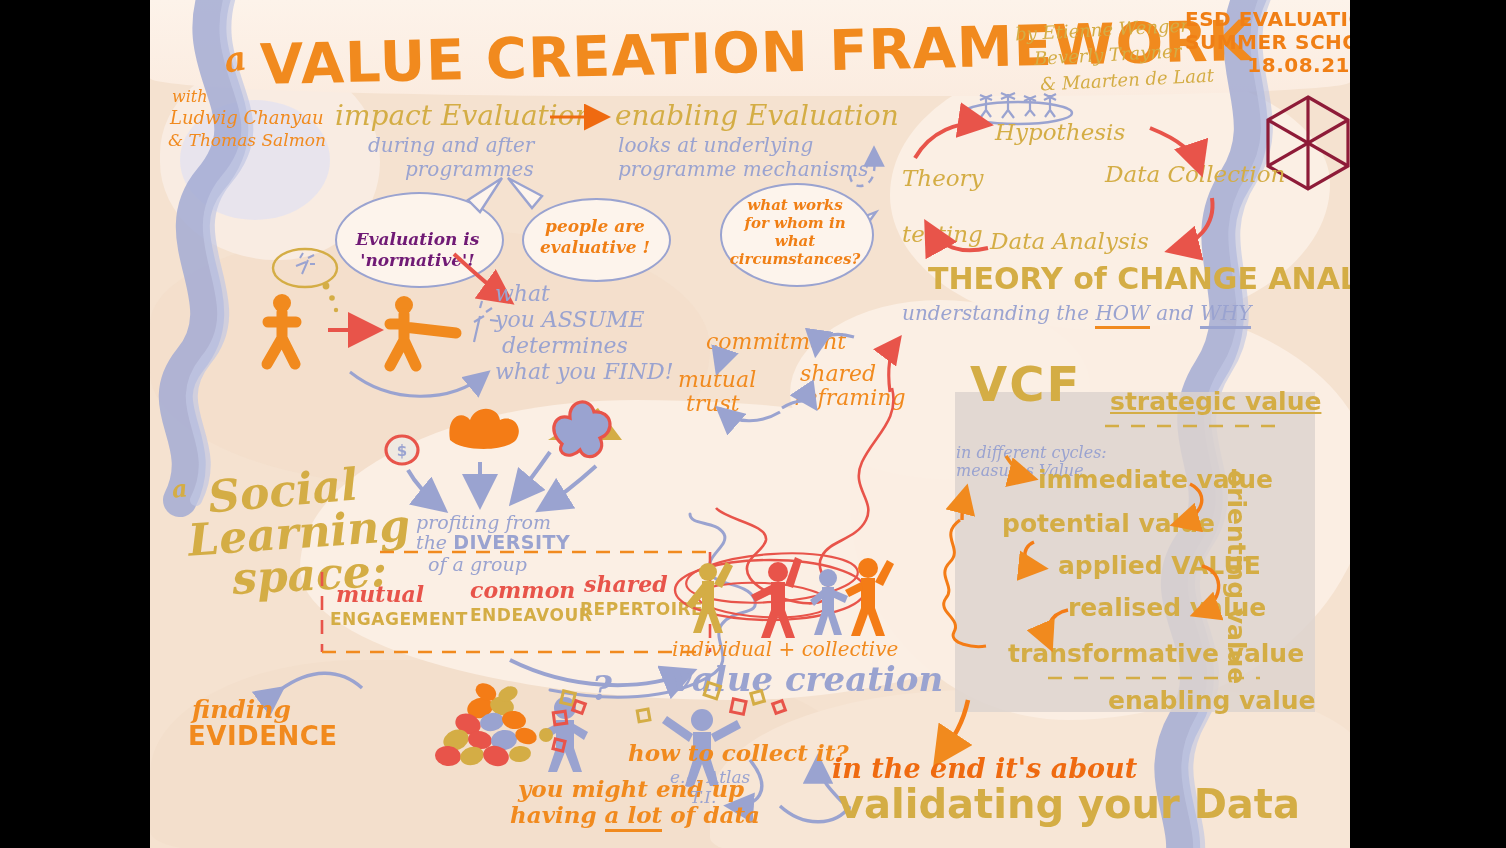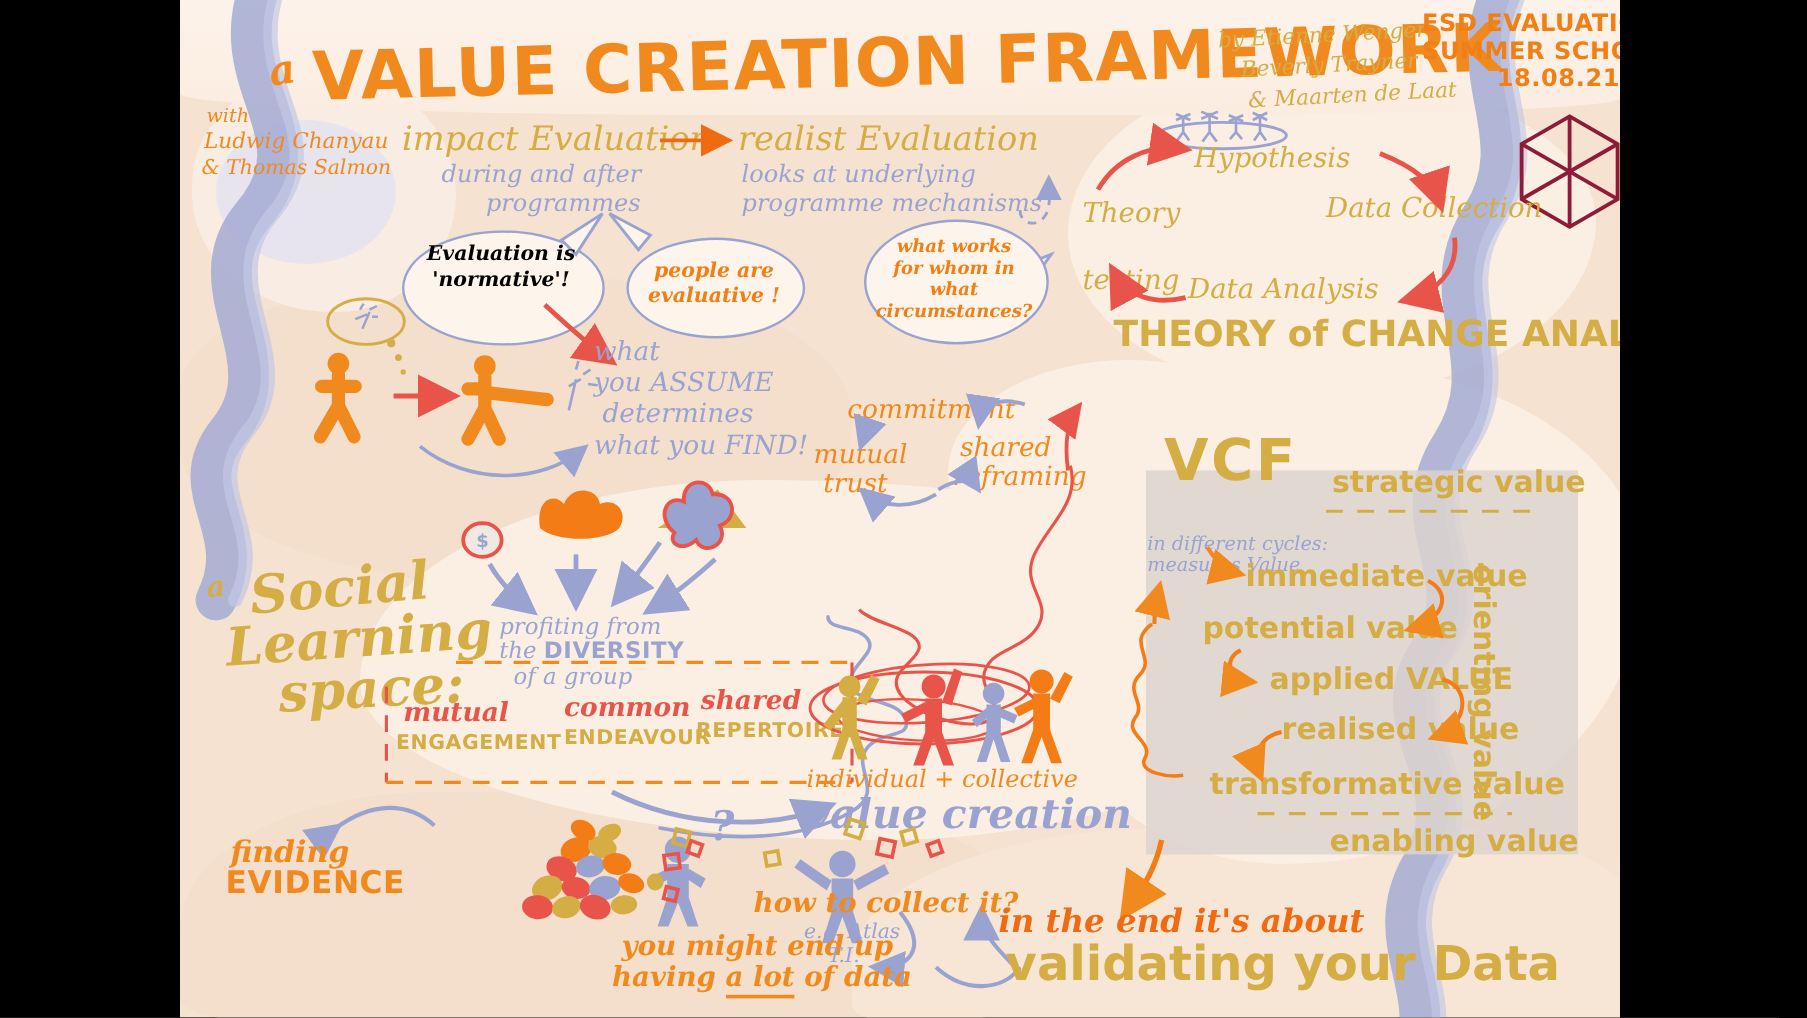--- a/index.html
+++ b/index.html
@@ -113,21 +113,21 @@
         <line x1="1158" y1="97" x2="1158" y2="189"></line>
         <line x1="1118" y1="120" x2="1198" y2="166"></line>
         <line x1="1198" y1="120" x2="1118" y2="166"></line>
       </g>
     </svg>
 
     <div class="t hand g" style="left:185px;top:100px;font-size:28px;">impact Evaluation</div>
     <div class="t hand b" style="left:218px;top:134px;font-size:20px;">during and after</div>
     <div class="t hand b" style="left:255px;top:158px;font-size:20px;">programmes</div>
 
-    <div class="t hand g" style="left:465px;top:100px;font-size:28px;">realist Evaluation</div>
+    <div class="t hand g" style="left:465px;top:100px;font-size:28px;">enabling Evaluation</div>
     <div class="t hand b" style="left:468px;top:134px;font-size:20px;">looks at underlying</div>
     <div class="t hand b" style="left:468px;top:158px;font-size:20px;">programme mechanisms</div>
 
     <svg width="1200" height="848">
       <defs>
         <marker id="ao" markerWidth="9" markerHeight="9" refX="7" refY="4.5" orient="auto">
           <path d="M0,0 L9,4.5 L0,9 z" fill="#ef6a10"></path>
           </marker>
         <marker id="ar" markerWidth="9" markerHeight="9" refX="7" refY="4.5" orient="auto">
           <path d="M0,0 L9,4.5 L0,9 z" fill="#e8544a"></path>
@@ -150,21 +150,21 @@
       </g>
       <path d="M700,175 C 700,188 716,190 722,178 C 726,168 724,162 724,150" fill="none" stroke="#9aa3d0" stroke-width="2.4" stroke-dasharray="7 6" marker-end="url(#ab)"></path>
     </svg>
 
     <div class="bubble" style="left:185px;top:192px;width:165px;height:92px;"></div>
     <svg width="1200" height="848">
       <path d="M318,200 L352,178 L330,212 z" fill="#fdf4ec" stroke="#9aa3d0" stroke-width="2.4"></path>
       <path d="M392,196 L358,178 L382,208 z" fill="#fdf4ec" stroke="#9aa3d0" stroke-width="2.4"></path>
       <path d="M700,222 L726,212 L706,240 z" fill="#fdf4ec" stroke="#9aa3d0" stroke-width="2.4"></path>
     </svg>
-    <div class="bub-txt" style="left:190px;top:202px;width:155px;color:#000000;">Evaluation is
+    <div class="bub-txt" style="left:190px;top:229px;width:155px;color:#701a75;">Evaluation is
 'normative'!</div>
 
     <div class="bubble" style="left:372px;top:198px;width:145px;height:80px;"></div>
     <div class="bub-txt" style="left:375px;top:216px;width:140px;">people are
 evaluative !</div>
 
     <div class="bubble" style="left:570px;top:183px;width:150px;height:100px;"></div>
     <div class="bub-txt" style="left:572px;top:196px;width:146px;font-size:15px;line-height:1.2;">what works
 for whom in
 what
@@ -207,20 +207,21 @@
     <div class="t hand g" style="left:752px;top:190px;font-size:23px;margin-top:32px;">testing</div>
 
     <svg width="1200" height="848">
       <path d="M765,158 C 780,132 808,120 836,124" fill="none" stroke="#e8544a" stroke-width="4" marker-end="url(#ar)"></path>
       <path d="M1000,128 C 1030,140 1044,152 1050,170" fill="none" stroke="#e8544a" stroke-width="4" marker-end="url(#ar)"></path>
       <path d="M1062,198 C 1066,226 1046,244 1022,250" fill="none" stroke="#e8544a" stroke-width="4" marker-end="url(#ar)"></path>
       <path d="M838,248 C 812,254 790,248 778,226" fill="none" stroke="#e8544a" stroke-width="4" marker-end="url(#ar)"></path>
     </svg>
 
     <div class="t marker g" style="left:778px;top:262px;font-size:30px;letter-spacing:0;">THEORY of CHANGE ANALYSIS</div>
+    <div class="t hand b" style="left:752px;top:302px;font-size:20px;"><span>understanding the </span><u class="uo">HOW</u><span> and </span><u class="ub">WHY</u></div>
 
     <div class="t hand o" style="left:556px;top:330px;font-size:22px;">commitment</div>
     <div class="t hand o" style="left:528px;top:368px;font-size:22px;">mutual</div>
     <div class="t hand o" style="left:536px;top:392px;font-size:22px;">trust</div>
     <div class="t hand o" style="left:650px;top:362px;font-size:22px;">shared</div>
     <div class="t hand o" style="left:644px;top:386px;font-size:22px;">reframing</div>
 
     <svg width="1200" height="848">
       <path d="M578,352 C 572,360 570,364 568,370" stroke="#9aa3d0" stroke-width="3.2" fill="none" marker-end="url(#ab)"></path>
       <path d="M704,337 C 680,330 668,338 666,352" stroke="#9aa3d0" stroke-width="3.2" fill="none" marker-end="url(#ab)"></path>
@@ -313,21 +314,21 @@
       <path d="M360,660 C 420,690 490,692 540,672" fill="none" stroke="#9aa3d0" stroke-width="4" marker-end="url(#ab)"></path>
     </svg>
 
     <div class="t hand o" style="left:522px;top:638px;font-size:20px;">individual + collective</div>
     <div class="t script b" style="left:522px;top:660px;font-size:34px;">value creation</div>
 
     <div class="t marker g" style="left:820px;top:358px;font-size:48px;letter-spacing:2px;">VCF</div>
     <div class="t hand b" style="left:806px;top:425px;font-size:16px;margin-top:37px;">measures Value</div>
     <div class="t hand b" style="left:806px;top:444px;font-size:16px;">in different cycles:</div>
 
-    <div class="t marker g" style="left:960px;top:388px;font-size:25px;letter-spacing:0;">strategic value</div>
+    <div class="t marker g" style="left:960px;top:388px;font-size:25px;letter-spacing:0;text-decoration:underline;">strategic value</div>
     <div class="t marker g" style="left:958px;top:687px;font-size:25px;letter-spacing:0;">enabling value</div>
     <div class="t marker g" style="left:1100px;top:470px;font-size:25px;letter-spacing:0;
          transform:rotate(90deg);transform-origin:0 0;">orienting value</div>
 
     <div class="t marker g" style="left:888px;top:466px;font-size:25px;letter-spacing:0;">immediate value</div>
     <div class="t marker g" style="left:852px;top:510px;font-size:25px;letter-spacing:0;">potential value</div>
     <div class="t marker g" style="left:908px;top:552px;font-size:25px;letter-spacing:0;">applied VALUE</div>
     <div class="t marker g" style="left:918px;top:594px;font-size:25px;letter-spacing:0;">realised value</div>
     <div class="t marker g" style="left:858px;top:640px;font-size:25px;letter-spacing:0;">transformative value</div>
 

